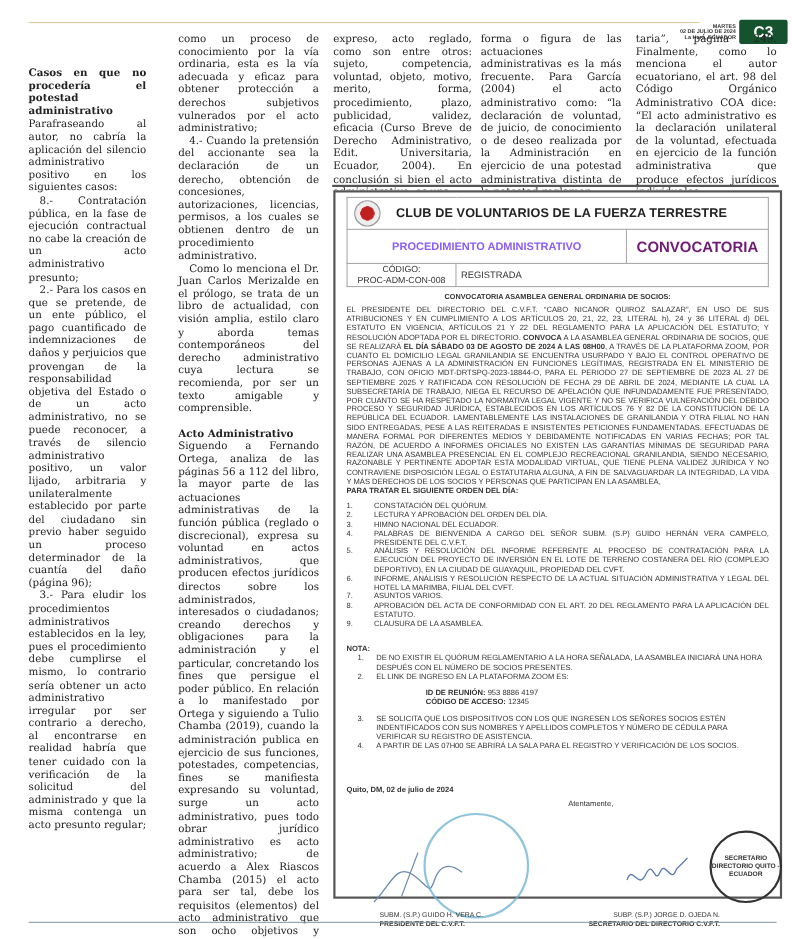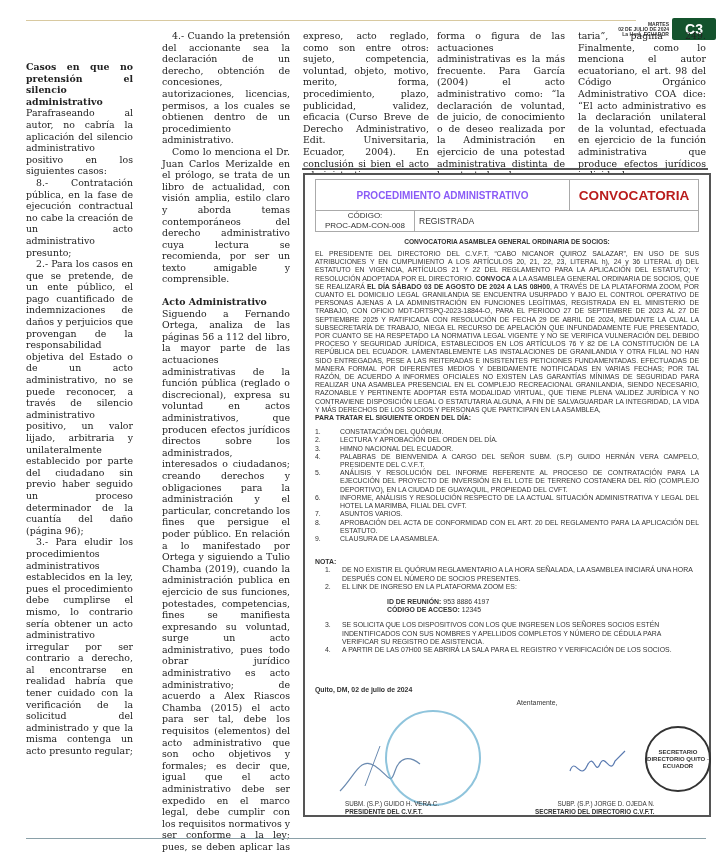--- a/index.html
+++ b/index.html
@@ -28,21 +28,21 @@
   .ad { position:absolute; left:303px; top:173px; width:404px; height:640px; border:2px solid #555;
         background:#fff; font-family:"Liberation Sans", sans-serif; color:#333; }
   .ad-inner { position:absolute; left:10px; top:4px; right:10px; }
   .hdr { border:1px solid #aaa; border-collapse:collapse; width:100%; }
   .hdr td { border:1px solid #aaa; padding:0; }
   .club { height:28px; display:flex; align-items:center; }
   .logo { width:22px; height:22px; border-radius:50%; background:radial-gradient(circle,#c02020 0 40%,#eee 42% 70%,#999 72%);
           margin:0 14px 0 6px; border:1px solid #999; }
   .club-name { font-size:11.5px; font-weight:bold; color:#222; letter-spacing:0.1px; }
   .proc { font-size:10px; font-weight:bold; height:30px; text-align:center; color:#8b5cf6; }
-  .conv { font-size:13.6px; font-weight:bold; text-align:center; color:#b91c1c; width:128px; }
+  .conv { font-size:13.6px; font-weight:bold; text-align:center; color:#701a75; width:128px; }
   .codigo { font-size:8px; font-weight:normal; text-align:center; width:98px; line-height:10px; }
   .pres { font-size:8.5px; padding-left:4px !important; }
   .ad-title { text-align:center; font-size:6.6px; font-weight:bold; margin-top:6px; }
   .ad-body { font-size:6.9px; line-height:8.2px; text-align:justify; margin-top:5px; }
   .ad-body b { font-weight:bold; }
   .ol { margin-top:6px; font-size:6.9px; line-height:8.2px; }
   .ol .li { display:flex; }
   .ol .num { width:25px; flex:none; }
   .ol .txt { flex:1; text-align:justify; }
   .nota { margin-top:15px; font-size:6.9px; line-height:8.2px; }
@@ -74,29 +74,30 @@
   <div class="meta">
     <div>MARTES</div>
     <div>02 DE JULIO DE 2024</div>
     <div>La Hora, ECUADOR</div>
   </div>
   <div class="badge"><span>C3</span></div>
 </div>
 
 <div class="col c1">
   <div class="gap"></div>
-  <h4>Casos en que no pretensión el silencio administrativo</h4>
+  <h4>Casos en que no procedería el potestad administrativo</h4>
   <p>Parafraseando al autor, no cabría la aplicación del silencio administrativo positivo en los siguientes casos:</p>
   <p class="ind">8.- Contratación pública, en la fase de ejecución contractual no cabe la creación de un acto administrativo presunto;</p>
   <p class="ind">2.- Para los casos en que se pretende, de un ente público, el pago cuantificado de indemnizaciones de daños y perjuicios que provengan de la responsabilidad objetiva del Estado o de un acto administrativo, no se puede reconocer, a través de silencio administrativo positivo, un valor lijado, arbitraria y unilateralmente establecido por parte del ciudadano sin previo haber seguido un proceso determinador de la cuantía del daño (página 96);</p>
   <p class="ind">3.- Para eludir los procedimientos administrativos establecidos en la ley, pues el procedimiento debe cumplirse el mismo, lo contrario sería obtener un acto administrativo irregular por ser contrario a derecho, al encontrarse en realidad habría que tener cuidado con la verificación de la solicitud del administrado y que la misma contenga un acto presunto regular;</p>
 
 </div>
 
 <div class="col c2">
+  <p>como un proceso de conocimiento por la vía ordinaria, esta es la vía adecuada y eficaz para obtener protección a derechos subjetivos vulnerados por el acto administrativo;</p>
   <p class="ind">4.- Cuando la pretensión del accionante sea la declaración de un derecho, obtención de concesiones, autorizaciones, licencias, permisos, a los cuales se obtienen dentro de un procedimiento administrativo.</p>
   <p class="ind">Como lo menciona el Dr. Juan Carlos Merizalde en el prólogo, se trata de un libro de actualidad, con visión amplia, estilo claro y aborda temas contemporáneos del derecho administrativo cuya lectura se recomienda, por ser un texto amigable y comprensible.</p>
   <div class="gap"></div>
   <h4>Acto Administrativo</h4>
   <p>Siguendo a Fernando Ortega, analiza de las páginas 56 a 112 del libro, la mayor parte de las actuaciones administrativas de la función pública (reglado o discrecional), expresa su voluntad en actos administrativos, que producen efectos jurídicos directos sobre los administrados, interesados o ciudadanos; creando derechos y obligaciones para la administración y el particular, concretando los fines que persigue el poder público. En relación a lo manifestado por Ortega y siguiendo a Tulio Chamba (2019), cuando la administración publica en ejercicio de sus funciones, potestades, competencias, fines se manifiesta expresando su voluntad, surge un acto administrativo, pues todo obrar jurídico administrativo es acto administrativo; de acuerdo a Alex Riascos Chamba (2015) el acto para ser tal, debe los requisitos (elementos) del acto administrativo que son ocho objetivos y formales; es decir que, igual que el acto administrativo debe ser expedido en el marco legal, debe cumplir con los requisitos normativos y ser conforme a la ley; pues, se deben aplicar las normas procesales, las que rigen los principios de autonomía de las entidades públicas que prestan servicios y las normas que regulan sus procedimientos administrativos; conforme el numeral 1 del Art. 105 del COA.</p>
 
 </div>
 
 <div class="col c3">
   <p>expreso, acto reglado, como son entre otros: sujeto, competencia, voluntad, objeto, motivo, merito, forma, procedimiento, plazo, publicidad, validez, eficacia (Curso Breve de Derecho Administrativo, Edit. Universitaria, Ecuador, 2004). En conclusión si bien el acto administrativo, es una</p>
@@ -107,20 +108,28 @@
 <div class="col c5">
   <p>taria”, página 249. Finalmente, como lo menciona el autor ecuatoriano, el art. 98 del Código Orgánico Administrativo COA dice: “El acto administrativo es la declaración unilateral de la voluntad, efectuada en ejercicio de la función administrativa que produce efectos jurídicos individuales</p>
 </div>
 
 <div class="sep-top"></div>
 
 <div class="ad">
   <div class="ad-inner">
     <table class="hdr">
       <tbody>
+          <tr>
+        <td colspan="3">
+          <div class="club">
+            <div class="logo"></div>
+            <span class="club-name">CLUB DE VOLUNTARIOS DE LA FUERZA TERRESTRE</span>
+          </div>
+        </td>
+      </tr>
       <tr>
         <td colspan="2" class="proc">PROCEDIMIENTO ADMINISTRATIVO</td>
         <td class="conv">CONVOCATORIA</td>
       </tr>
       <tr>
         <td class="codigo">
           <div>CÓDIGO:</div>
           <div>PROC-ADM-CON-008</div>
         </td>
         <td colspan="2" class="pres">REGISTRADA</td>

